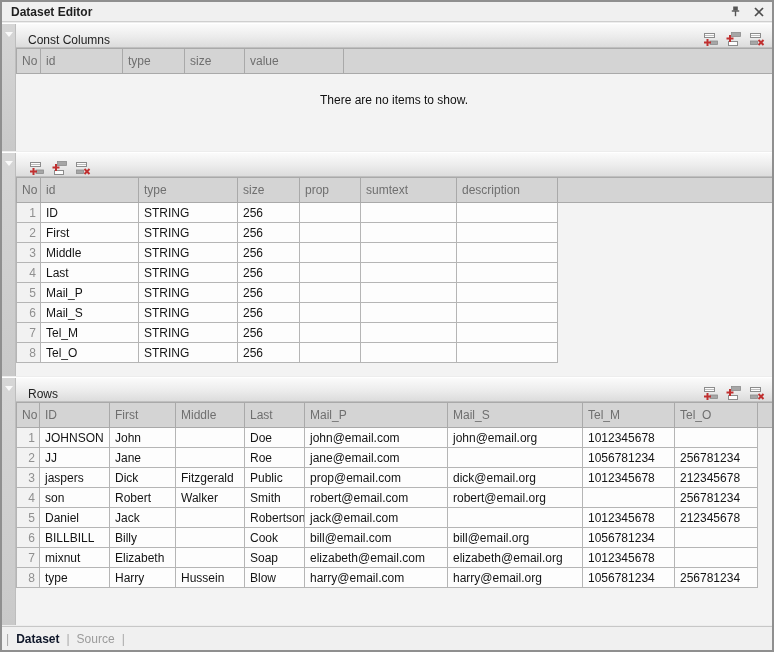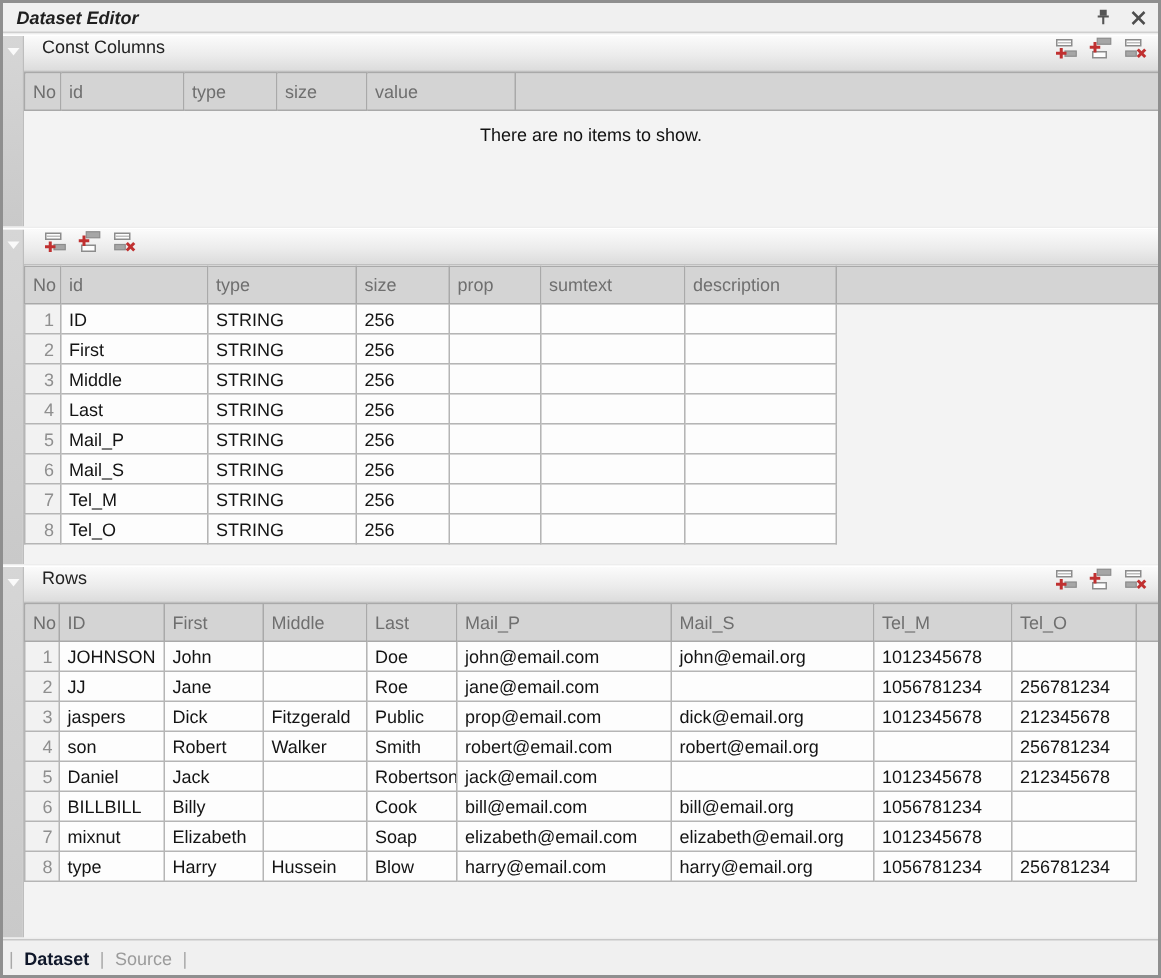--- a/index.html
+++ b/index.html
@@ -16,21 +16,20 @@
     display: flex; flex-direction: column;
     overflow: hidden;
   }
   
   .titlebar {
     height: 20px; flex: 0 0 20px;
     display: flex; align-items: center;
     padding: 0 6px 0 9px;
     background: #f0f0f0;
     border-bottom: 1px solid #cfcfcf;
-    font-style: italic;
   }
   .titlebar .title { font-weight: bold; color: #1f1f1f; flex: 1; }
   .titlebar-icons { display: flex; align-items: center; gap: 8px; }
   .tb-icon { width: 15px; height: 15px; display: inline-flex; align-items: center; justify-content: center; cursor: default; }
   
   .panel {
     display: flex; background: #f3f3f3;
     border-top: 1px solid #ffffff;
     margin-top: 1px;
     overflow: hidden;
@@ -47,21 +46,21 @@
   .gutter-arrow {
     position: absolute; top: 8px; left: 3px;
     width: 0; height: 0;
     border-left: 4px solid transparent;
     border-right: 4px solid transparent;
     border-top: 5px solid #fafafa;
   }
   .panel-main { flex: 1; display: flex; flex-direction: column; min-width: 0; }
   .panel-header {
     flex: 0 0 24px;
-    display: flex; align-items: flex-start;
+    display: flex; align-items: flex-end;
     padding: 0 6px 0 12px;
     background: linear-gradient(180deg, #fbfbfb 0%, #ececec 55%, #dcdcdc 100%);
     border-bottom: 1px solid #bfbfbf;
   }
   .panel-title { color: #222; flex: 1; }
   .panel-tools { display: flex; align-items: center; gap: 5px; }
   .tool-btn { width: 18px; height: 16px; display: inline-flex; align-items: center; justify-content: center; cursor: default; }
   .panel-body { flex: 1; overflow: hidden; background: #f3f3f3; }
   
   table.grid { border-collapse: collapse; width: 100%; table-layout: fixed; }
@@ -85,21 +84,21 @@
     white-space: nowrap; overflow: hidden;
   }
   table.grid td.num {
     background: #f2f2f2;
     color: #8f8f8f;
     text-align: right;
     padding: 0 4px 0 0;
   }
   table.grid td.filler { border: none; background: transparent; }
   .empty-text {
-    margin-top: 9px;
+    margin-top: 19px;
     text-align: center;
     color: #111;
   }
   
   .tabbar {
     flex: 0 0 24px;
     margin-top: 1px;
     border-top: 1px solid #c7c7c7;
     background: #f0f0f0;
     display: flex; align-items: center;

